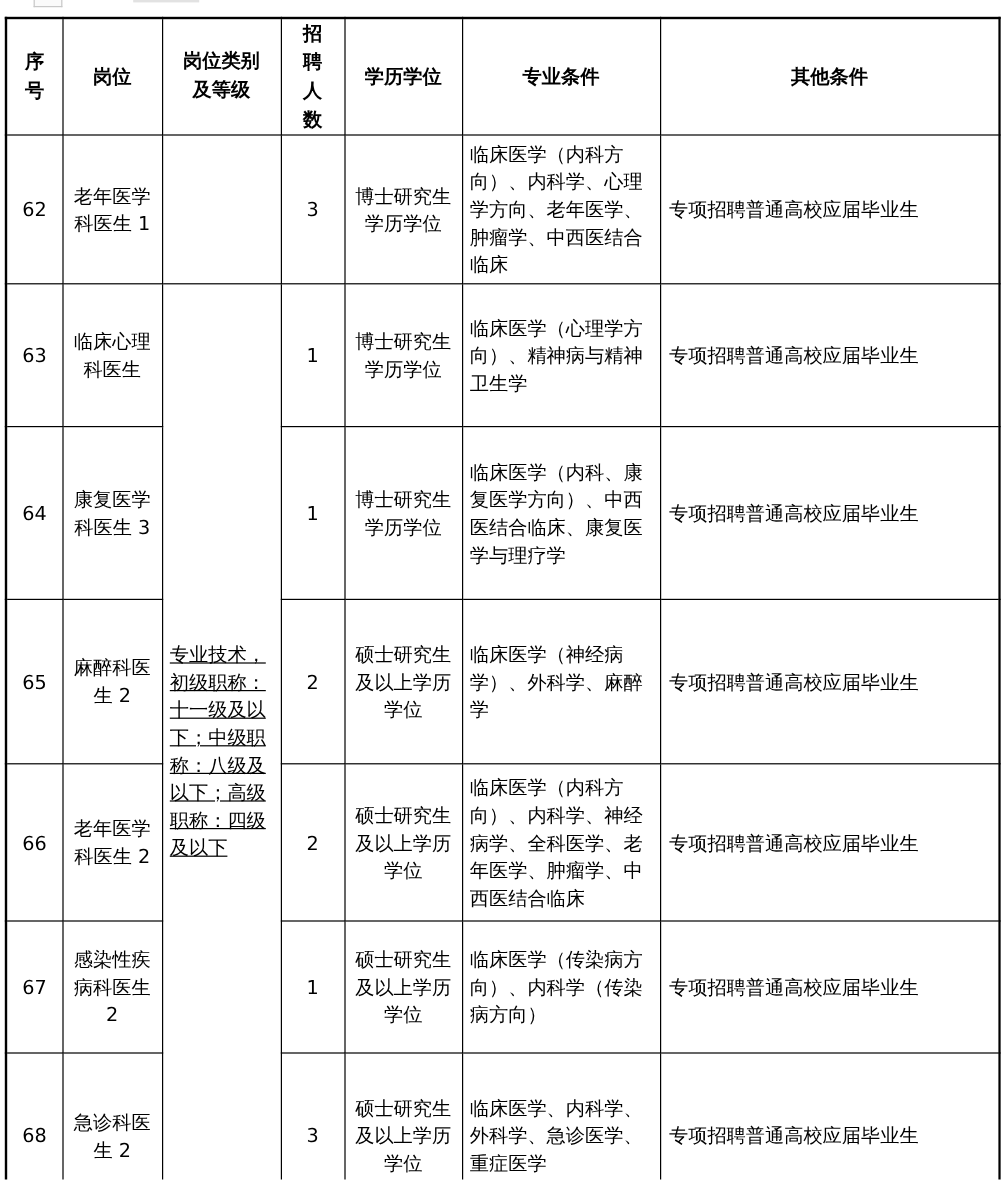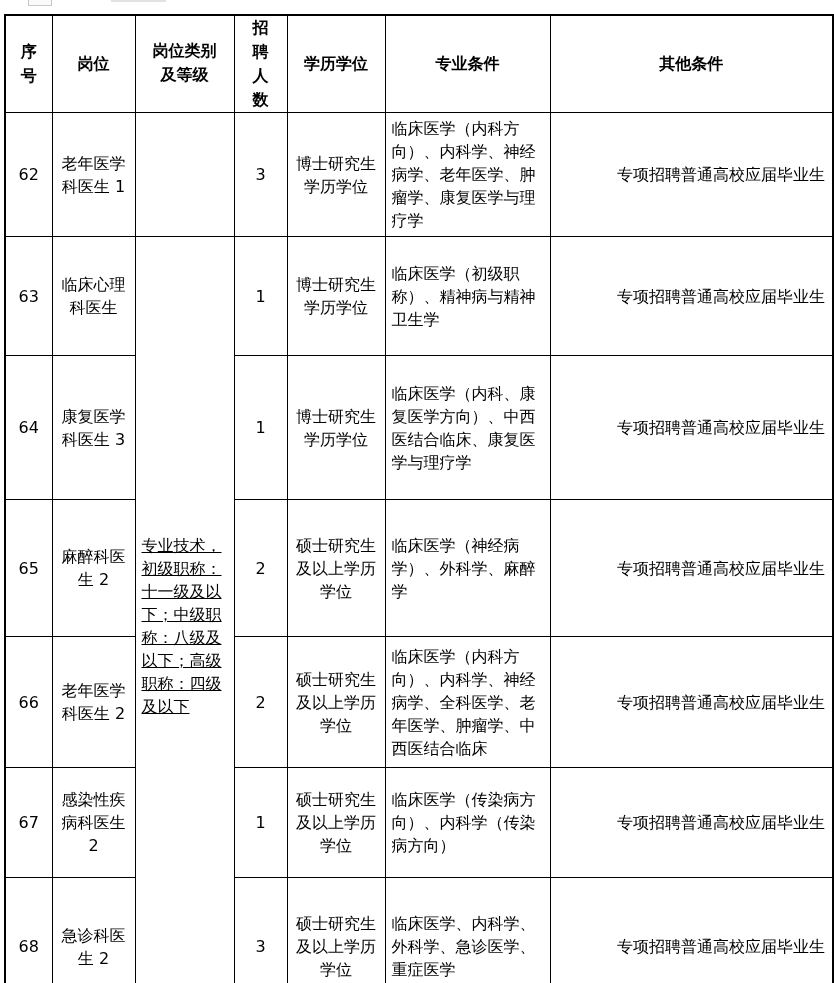--- a/index.html
+++ b/index.html
@@ -37,21 +37,21 @@
     font-weight:normal;
     line-height:23px;
     padding:2px 4px;
   }
   th.h-seq{padding:0 14px;}
   th.h-cat{padding:0 14px;font-family:Liberation Mono, monospace;}
   th.h-count{padding:0 14px;}
   td.c-degree{padding:2px 8px;margin-left:23px;}
   td.c-cat{text-align:left;padding:4px 6px;line-height:23px;text-decoration:underline;}
   td.c-major{text-align:left;padding:4px 6px;}
-  td.c-other{text-align:right;padding:4px 7px;}
+  td.c-other{text-align:left;padding:4px 7px;}
 </style>
 </head>
 <body>
 
 <div class="artifact1"></div>
 <div class="artifact2"></div>
 
 <table class="recruit">
   <colgroup>
     <col style="width:47px">
@@ -73,30 +73,30 @@
       <th>其他条件</th>
     </tr>
   </thead>
   <tbody>
     <tr style="height:124px">
       <td>62</td>
       <td>老年医学科医生 1</td>
       <td class="c-cat"></td>
       <td>3</td>
       <td class="c-degree">博士研究生学历学位</td>
-      <td class="c-major">临床医学（内科方向）、内科学、神经病学、老年医学、肿瘤学、康复医学与理疗学</td>
+      <td class="c-major">临床医学（内科方向）、内科学、心理学方向、老年医学、肿瘤学、中西医结合临床</td>
       <td class="c-other">专项招聘普通高校应届毕业生</td>
     </tr>
     <tr style="height:119px">
       <td>63</td>
       <td>临床心理科医生</td>
       <td class="c-cat" rowspan="6">专业技术，初级职称：十一级及以下；中级职称：八级及以下；高级职称：四级及以下</td>
       <td>1</td>
       <td class="c-degree">博士研究生学历学位</td>
-      <td class="c-major">临床医学（初级职称）、精神病与精神卫生学</td>
+      <td class="c-major">临床医学（心理学方向）、精神病与精神卫生学</td>
       <td class="c-other">专项招聘普通高校应届毕业生</td>
     </tr>
     <tr style="height:144px">
       <td>64</td>
       <td>康复医学科医生 3</td>
       <td>1</td>
       <td class="c-degree">博士研究生学历学位</td>
       <td class="c-major">临床医学（内科、康复医学方向）、中西医结合临床、康复医学与理疗学</td>
       <td class="c-other">专项招聘普通高校应届毕业生</td>
     </tr>

